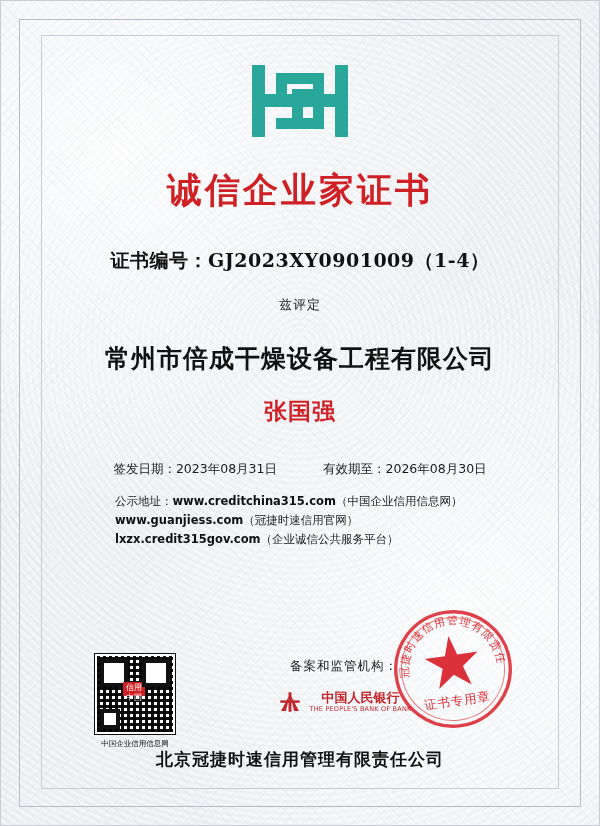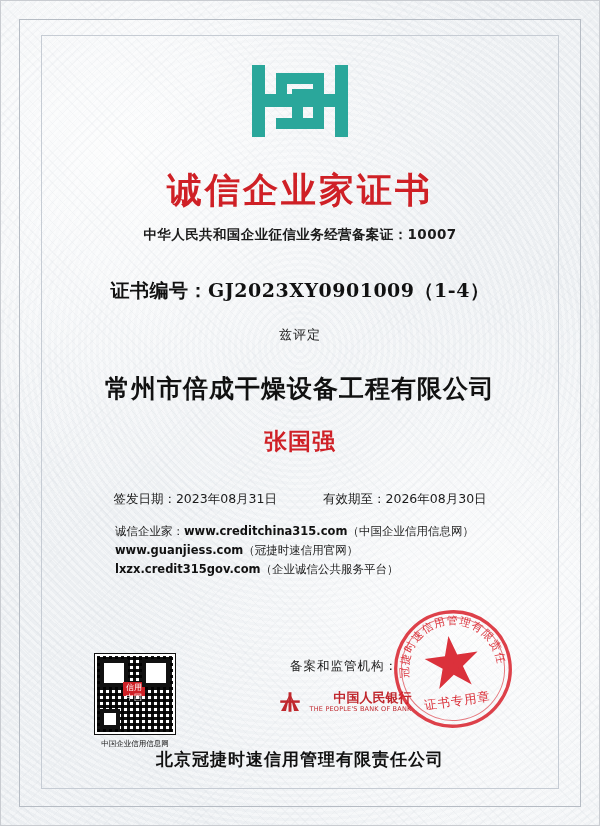--- a/index.html
+++ b/index.html
@@ -237,21 +237,21 @@
     display: flex;
     align-items: center;
     justify-content: center;
     gap: 7px;
   }
   .bank-mark {
     width: 26px;
     height: 26px;
   }
   .bank-names {
-    text-align: right;
+    text-align: center;
     line-height: 1.15;
   }
   .bank-cn {
     font-size: 13px;
     font-weight: bold;
     color: #c0272d;
     font-family: "DejaVu Sans", sans-serif;
   }
   .bank-en {
     font-size: 6.5px;
@@ -297,37 +297,36 @@
       <rect x="6" y="35" width="96" height="13" fill="#2aa79b"></rect>
       <rect x="30" y="14" width="48" height="11" fill="#2aa79b"></rect>
       <rect x="30" y="14" width="11" height="30" fill="#2aa79b"></rect>
       <rect x="67" y="14" width="11" height="56" fill="#2aa79b"></rect>
       <rect x="30" y="59" width="48" height="11" fill="#2aa79b"></rect>
       <rect x="46" y="36" width="11" height="34" fill="#2aa79b"></rect>
       <rect x="46" y="30" width="22" height="9" fill="#2aa79b"></rect>
     </svg>
 
     <div class="title">诚信企业家证书</div>
-    <div class="subtitle">中华人民共和国企业征信业务经营备案证：10007</div>
     <div class="cert-no">证书编号：GJ2023XY0901009（1-4）</div>
     <div class="awarded-label">兹评定</div>
     <div class="company">常州市倍成干燥设备工程有限公司</div>
 
     <div class="honor-row">
       <span class="honor-name">张国强</span>
     </div>
 
     <div class="dates-row">
       <span>签发日期：2023年08月31日</span>
       <span>有效期至：2026年08月30日</span>
     </div>
 
     <div class="pub-block">
       <div>
-        <span class="lbl">诚信企业家：</span><span class="pub-url">www.creditchina315.com</span><span>（中国企业信用信息网）</span>
+        <span class="lbl">公示地址：</span><span class="pub-url">www.creditchina315.com</span><span>（中国企业信用信息网）</span>
       </div>
       <div>
         <span class="pub-url">www.guanjiess.com</span><span>（冠捷时速信用官网）</span>
       </div>
       <div>
         <span class="pub-url">lxzx.credit315gov.com</span><span>（企业诚信公共服务平台）</span>
       </div>
     </div>
 
     <div class="lower">

